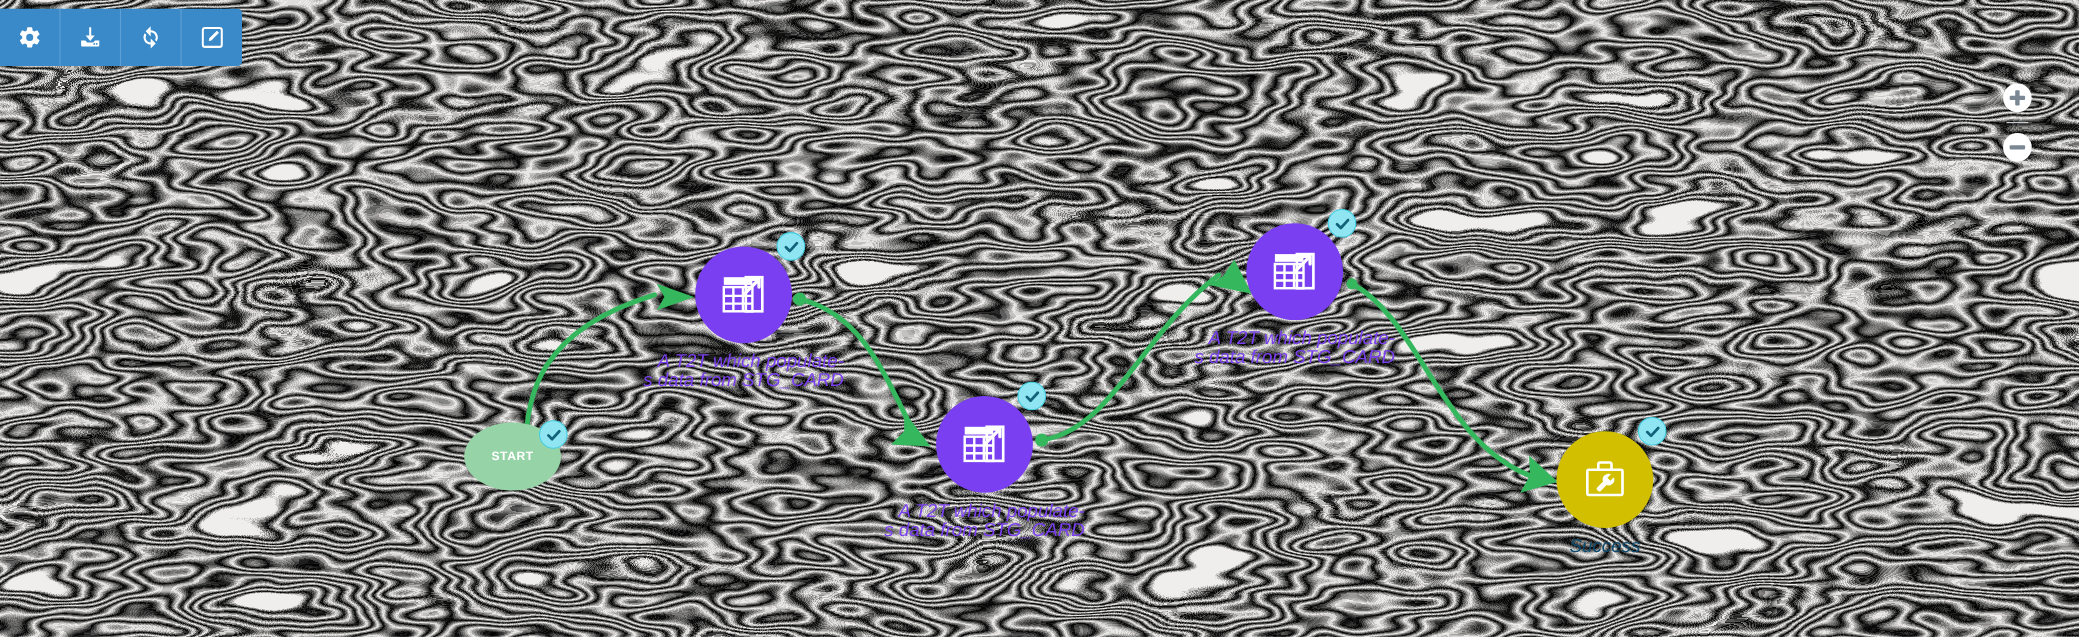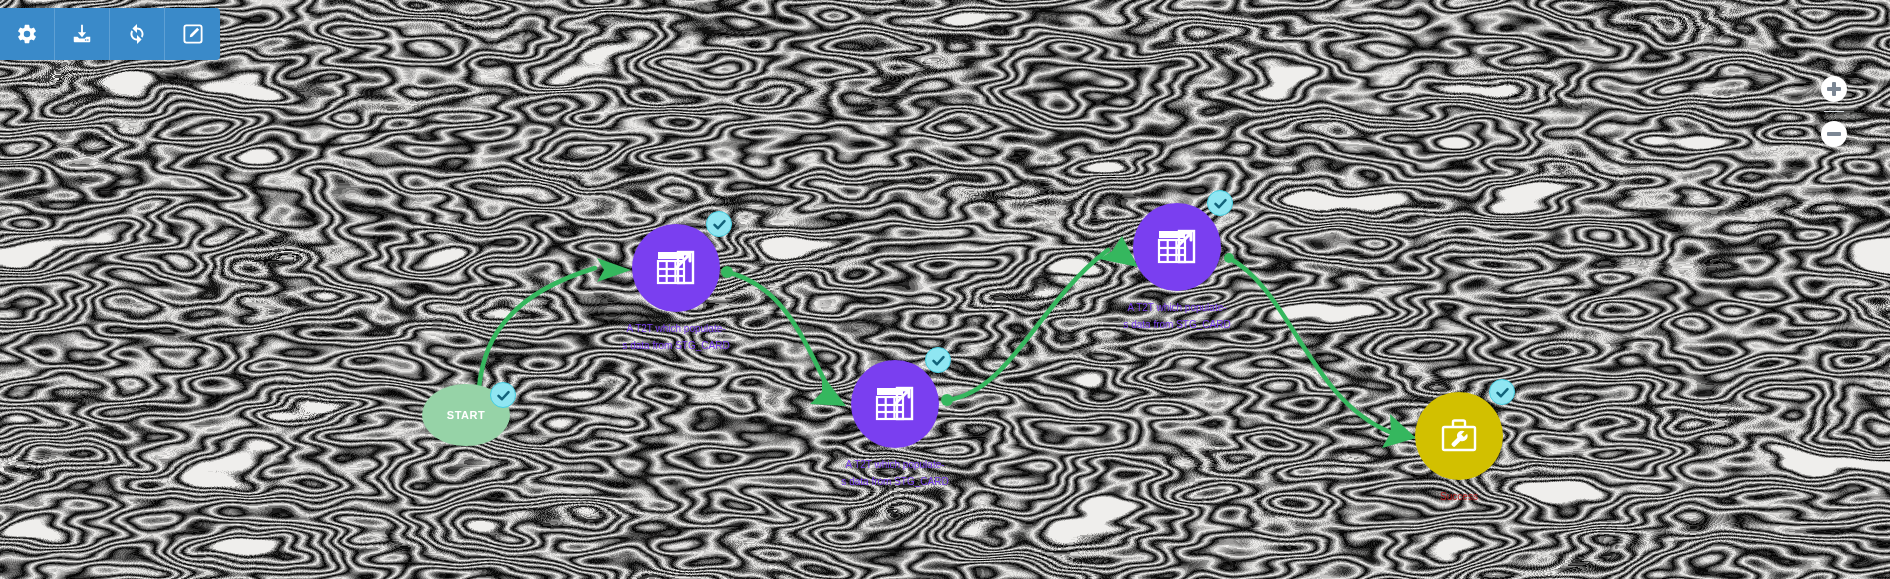--- a/index.html
+++ b/index.html
@@ -153,29 +153,30 @@
     display: flex;
     align-items: center;
     justify-content: center;
     z-index: 12;
     cursor: pointer;
   }
   .node-label {
     position: absolute;
     left: 50%;
     transform: translateX(-50%);
-    text-align: center;
-    font-size: 10px;
+    text-align: right;
+    font-size: 17px;
     line-height: 17px;
     white-space: nowrap;
     pointer-events: none;
     font-family: "Liberation Sans", "DejaVu Sans", sans-serif;
+    font-style: italic;
   }
   .label-purple { color: #7a3ff0; }
-  .label-teal   { color: #b91c1c; }
+  .label-teal   { color: #0c4a6e; }
 </style>
 </head>
 <body>
 
 <div id="app">
 
   <svg id="bg-texture" viewBox="0 0 1890 579" preserveAspectRatio="none" xmlns="http://www.w3.org/2000/svg">
     <defs>
       <filter id="contour-filter" x="0" y="0" width="100%" height="100%">
         <feTurbulence type="fractalNoise" baseFrequency="0.006 0.018" numOctaves="3" seed="11" result="noise"></feTurbulence>

